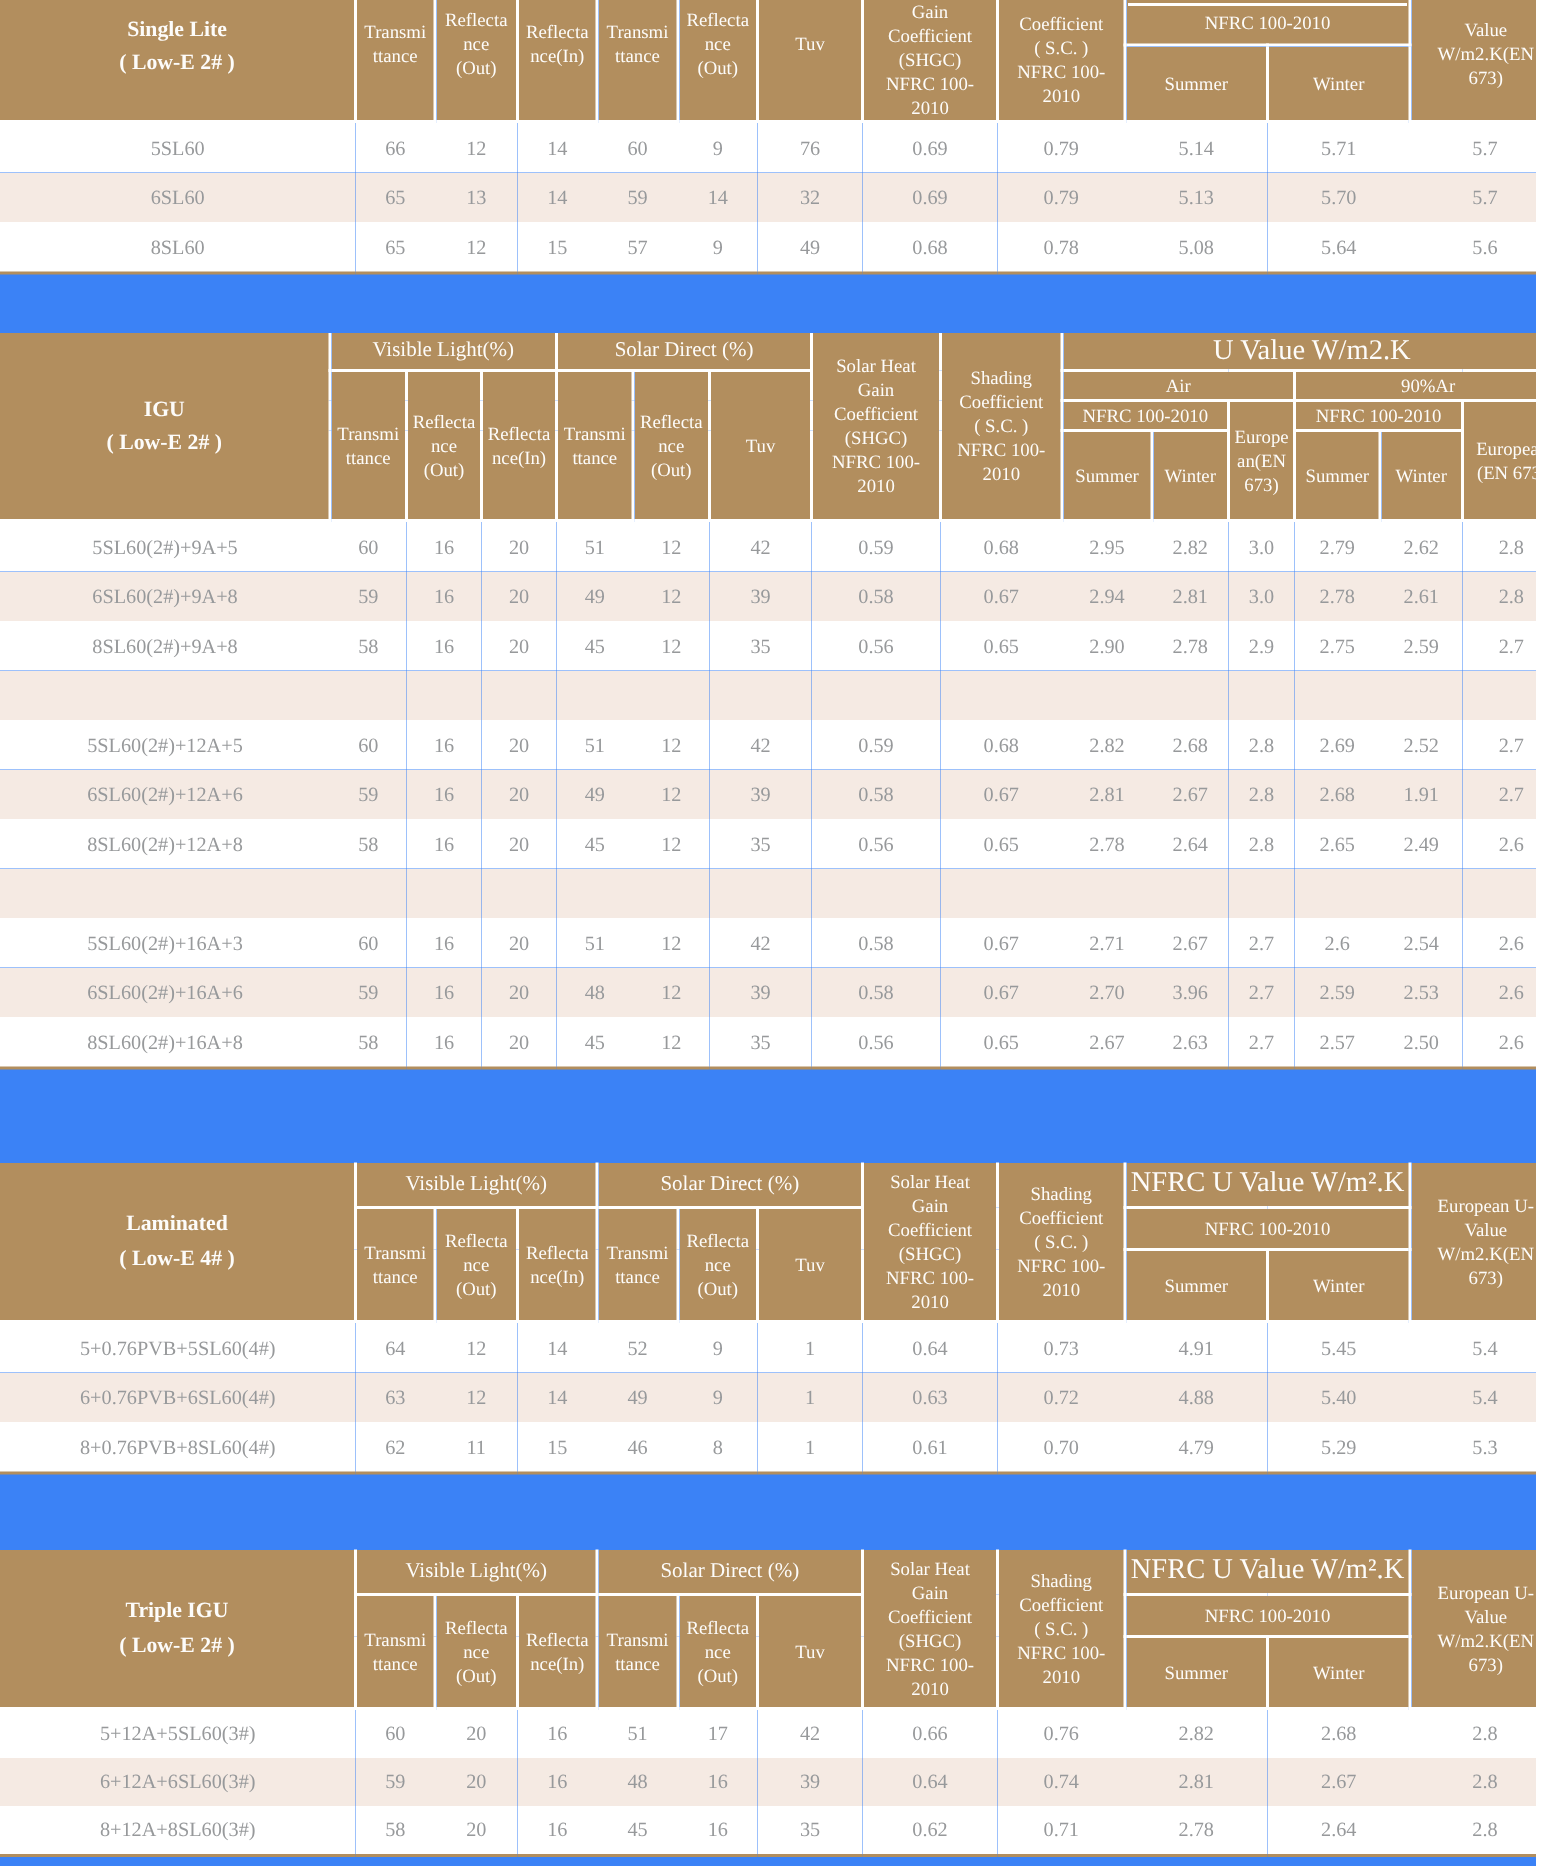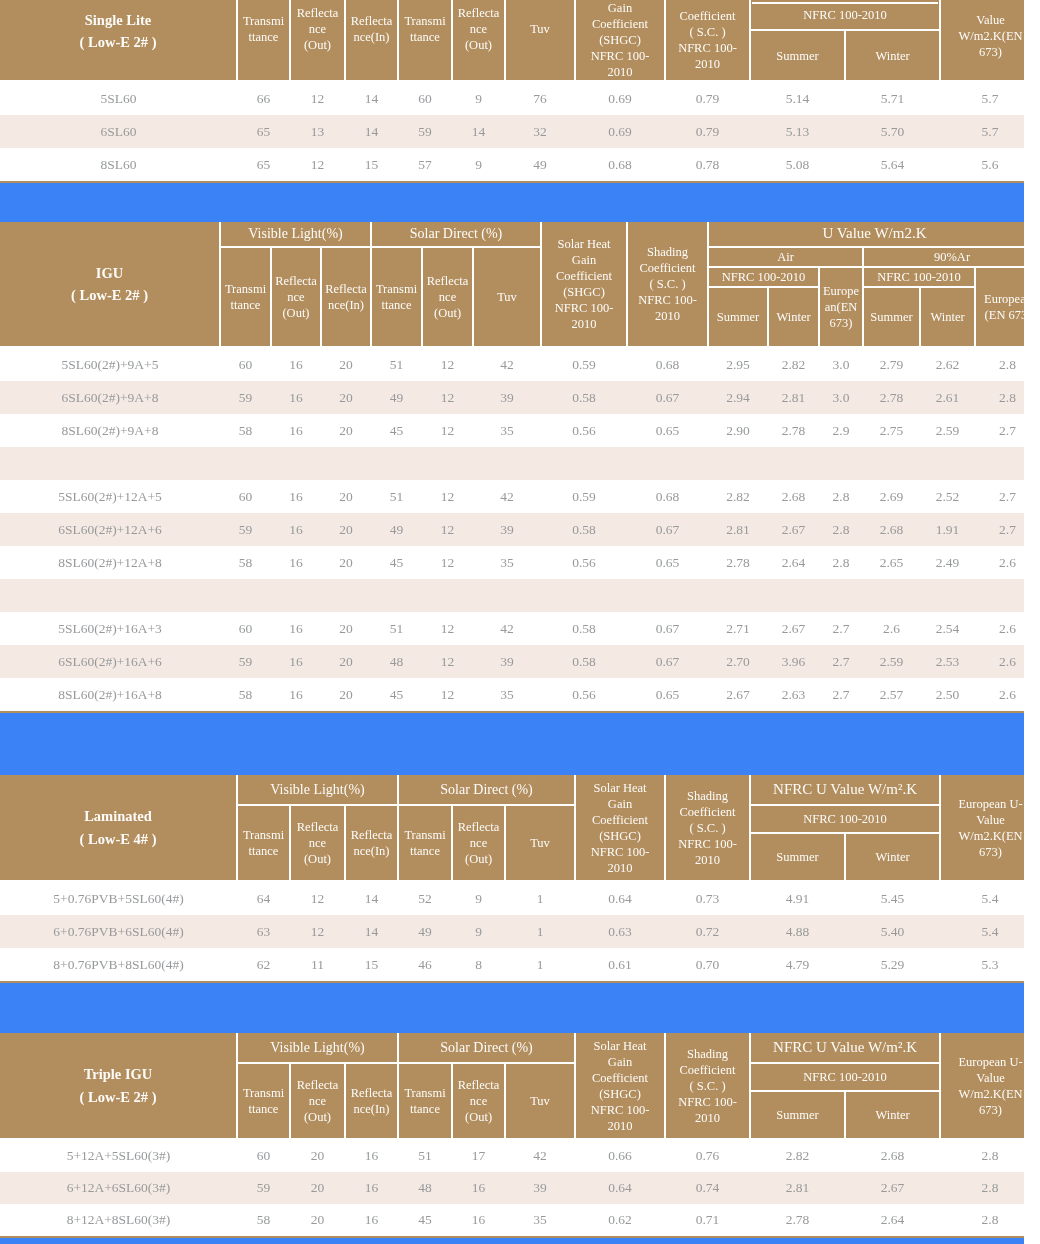--- a/index.html
+++ b/index.html
@@ -19,21 +19,21 @@
   .tbl th{
     background:#b28e5e;color:#fdfcfa;font-weight:normal;
     border:2px solid #ffffff;
     text-align:center;vertical-align:middle;
     white-space:pre-line;
     font-size:12.5px;line-height:1.28;
     padding:0 2px;overflow:hidden;
   }
   .tbl th.name{font-weight:bold;font-size:14.5px;line-height:1.55;}
   .tbl th.grp{font-size:14px;}
-  .tbl th.grp2{font-size:15px;}
+  .tbl th.grp2{font-size:19px;}
   .tbl td{
     border:none;padding:0 2px;height:33px;
     text-align:center;vertical-align:middle;
     color:#97999b;font-size:13.5px;
     white-space:nowrap;overflow:hidden;
   }
   .tbl tbody tr:nth-child(odd){background:#ffffff;}
   .tbl tbody tr:nth-child(even){background:#f5eae3;}
 
   

